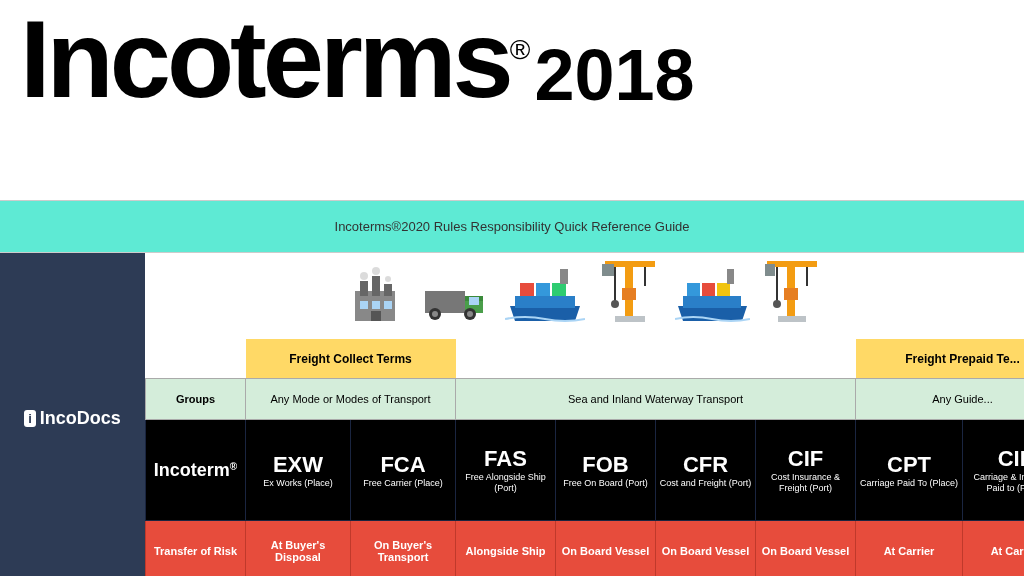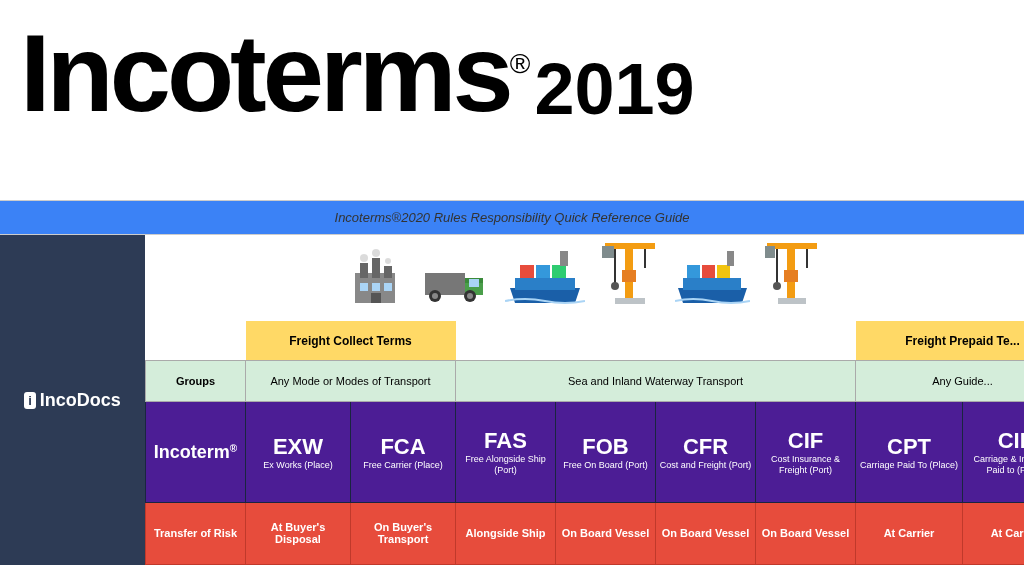--- a/index.html
+++ b/index.html
@@ -7,21 +7,21 @@
       width: 1024px;
       height: 576px;
       overflow: hidden;
       font-family: Arial, sans-serif;
       background: #fff;
     }
 
     
     .header {
       background: #fff;
-      padding: 18px 20px 8px 20px;
+      padding: 4px 20px 8px 20px;
       display: flex;
       align-items: flex-start;
       height: 200px;
     }
     .header-title {
       font-size: 110px;
       font-weight: 900;
       color: #000;
       line-height: 1;
       letter-spacing: -4px;
@@ -36,28 +36,27 @@
     }
     .header-reg {
       font-size: 28px;
       font-weight: 400;
       vertical-align: super;
       line-height: 1;
     }
 
     
     .subtitle-bar {
-      background: #3b82f6;
+      background: #5eead4;
       text-align: center;
-      padding: 9px 0;
+      padding: 18px 0;
       font-size: 13px;
       color: #333;
       border-top: 1px solid #ccc;
       border-bottom: 1px solid #ccc;
-      font-style: italic;
     }
 
     
     .main-content {
       display: flex;
       height: 330px;
     }
 
     
     .logo-panel {
@@ -132,21 +131,21 @@
       color: #000;
       border: 1px solid #aaa;
     }
     .groups-label {
       background: #d4edda !important;
       font-weight: bold;
     }
 
     
     .incoterm-row td {
-      background: #4c1d95;
+      background: #000000;
       color: #fff;
       text-align: center;
       padding: 4px 2px;
       border: 1px solid #1a2540;
     }
     .incoterm-label-cell {
       background: #2d3b55;
       color: #fff;
       font-weight: bold;
       font-size: 16px;
@@ -210,21 +209,21 @@
       gap: 15px;
     }
   </style>
 </head>
 <body>
 
 <div class="header">
   <span class="header-title">
     <span>Incoterms</span><span class="header-reg">®</span>
   </span>
-  <span class="header-year">2019</span>
+  <span class="header-year">2018</span>
 </div>
 
 <div class="subtitle-bar">
   <span>Incoterms®2020 Rules Responsibility Quick Reference Guide</span>
 </div>
 
 <div class="main-content">
 
   <div class="logo-panel">
     <div class="logo-text">

